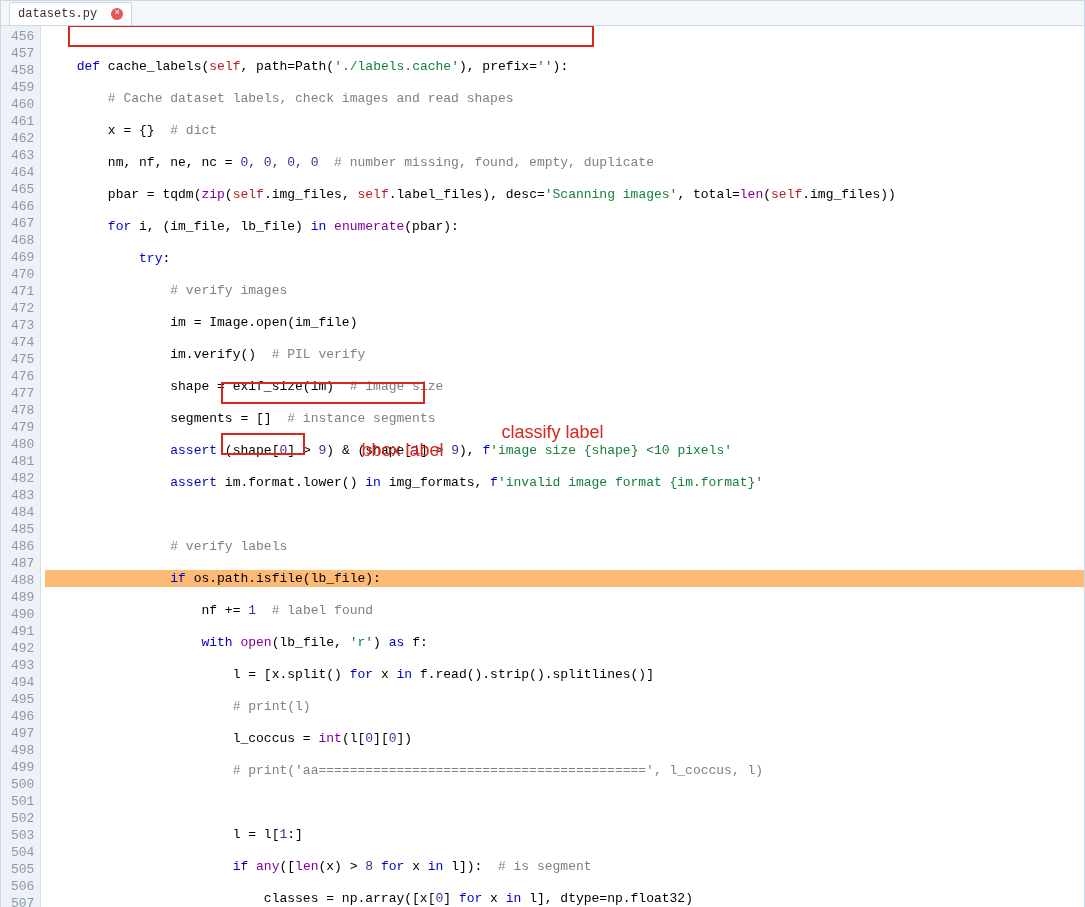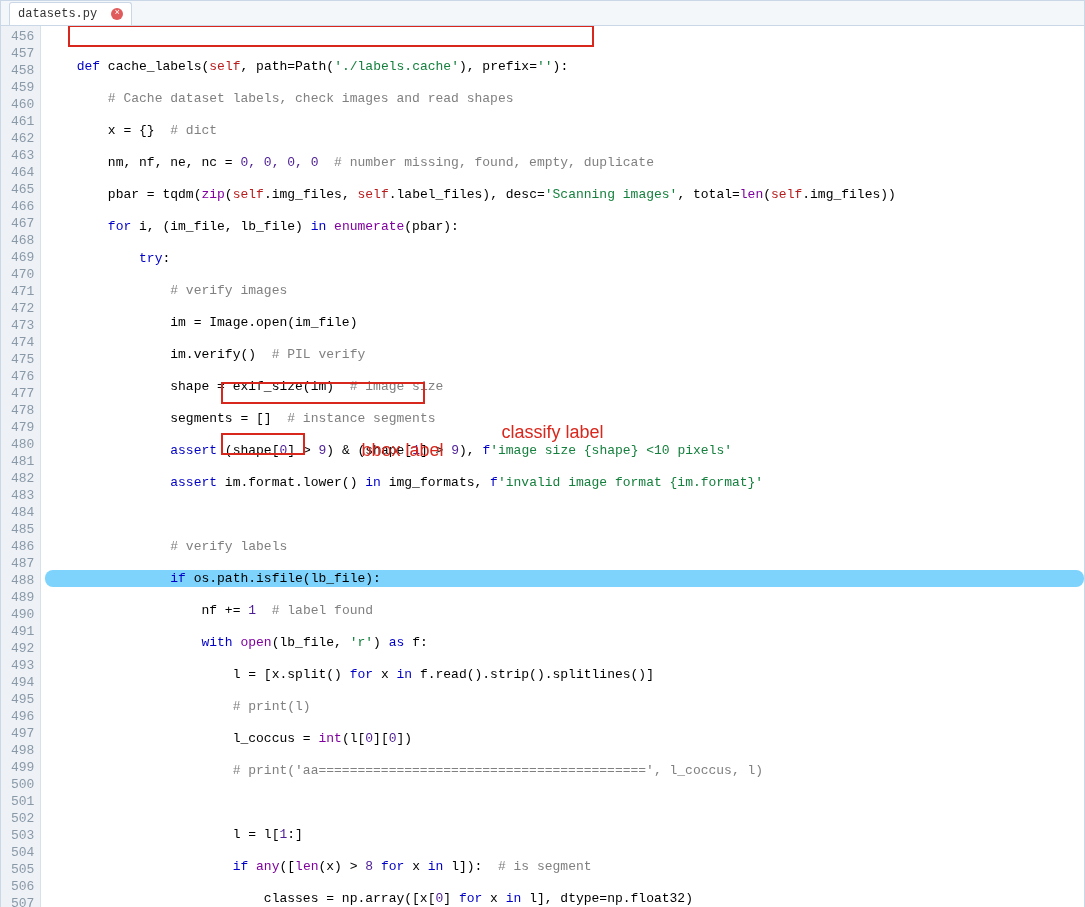--- a/index.html
+++ b/index.html
@@ -5,21 +5,21 @@
 html,body{margin:0;padding:0;background:#fff;font-family:Consolas,"Courier New",monospace;font-size:13px;color:#000;}
 .editor{width:1085px;border:1px solid #c9d7e7;box-sizing:border-box;}
 .tabbar{height:24px;background:#f4f7fa;border-bottom:1px solid #c9d7e7;display:flex;align-items:center;padding-left:8px;}
 .tab{height:22px;background:#fff;border:1px solid #c9d7e7;border-bottom:none;border-radius:3px 3px 0 0;padding:0 8px;display:flex;align-items:center;gap:14px;font-size:12px;color:#333;}
 .close-icon{width:12px;height:12px;background:#e05b5b;border-radius:6px;display:flex;align-items:center;justify-content:center;color:#fff;font-size:9px;line-height:1;}
 .code-area{display:flex;}
 .gutter{background:#eef2f6;color:#8a99a8;text-align:right;padding:2px 6px 2px 10px;user-select:none;border-right:1px solid #d7e1ea;}
 .gutter div{height:17px;line-height:17px;}
 .code{flex:1;padding:2px 0 2px 4px;position:relative;white-space:pre;overflow:hidden;}
 .line{height:17px;line-height:17px;position:relative;}
-.line.hl{background:#7dd3fc;border-radius:8px;}
+.line.hl{background:#fdba74;}
 
 
 .kw{color:#0000c8;}      
 .self{color:#b91c1c;}
 .str{color:#15803d;}
 .num{color:#4c1d95;}
 .cmt{color:#808080;}
 .builtin{color:#8000a0;text-align:right;}
 .lit{color:#0000c8;}
 .fname{color:#000;font-weight:normal;}

